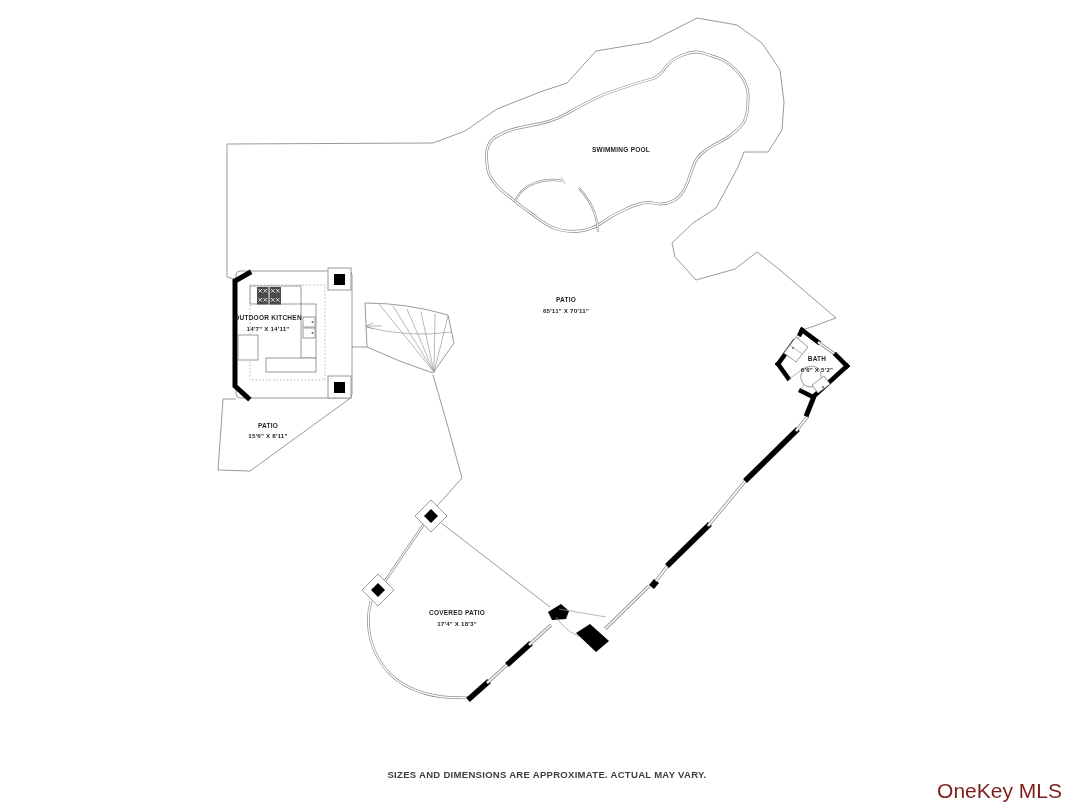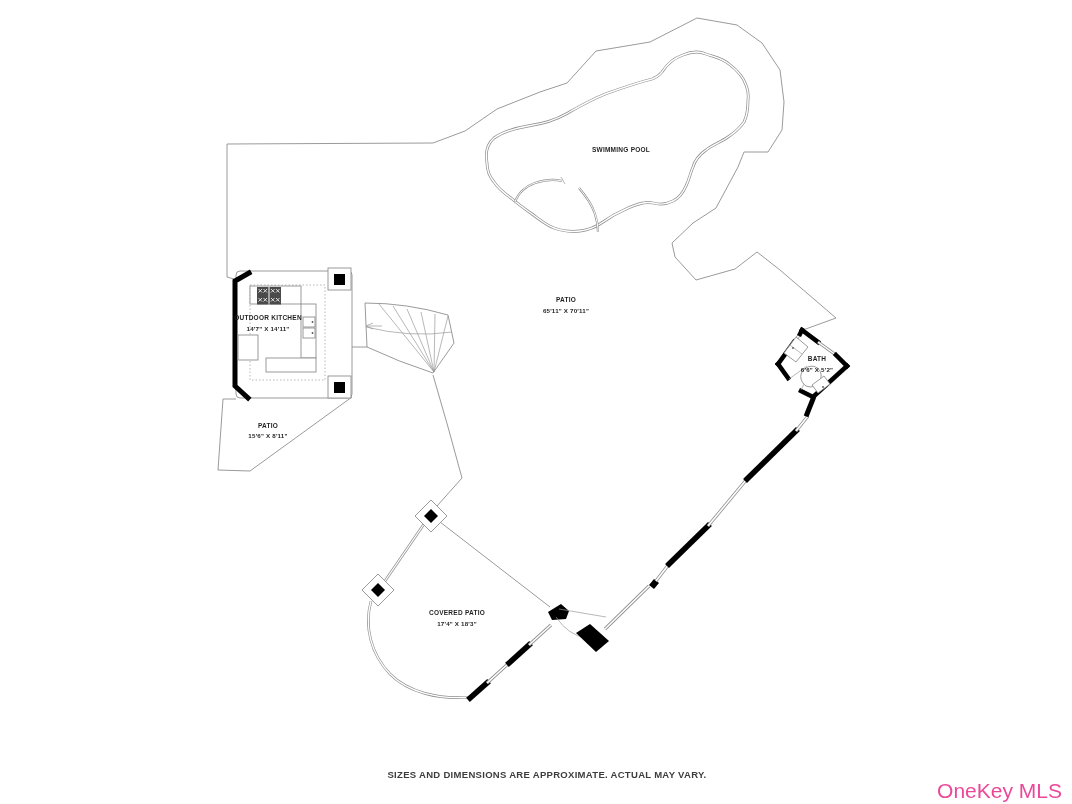--- a/index.html
+++ b/index.html
@@ -18,21 +18,21 @@
   .fixfill{fill:#ffffff;stroke:#8f8f8f;stroke-width:0.9;}
   .dot{fill:#555;}
   .lbl{font:bold 6.5px "Liberation Sans",sans-serif;fill:#1f1f1f;letter-spacing:.25px;text-anchor:middle;}
   .dim{font:bold 6.2px "Liberation Sans",sans-serif;fill:#1f1f1f;letter-spacing:.2px;text-anchor:middle;}
   .disclaimer{
     position:absolute;left:22px;right:0;top:769px;text-align:center;
     font:bold 9.5px "Liberation Sans",sans-serif;color:#3d3d3d;letter-spacing:.3px;
   }
   .watermark{
     position:absolute;right:10px;top:779px;
-    font:21px "Liberation Sans",sans-serif;color:#ec4899;
+    font:21px "Liberation Sans",sans-serif;color:#7f1d1d;
   }
 </style>
 </head>
 <body>
 
 <div class="canvas">
 <svg width="1072" height="804" viewBox="0 0 1072 804">
 
   <g>
     <path class="ln" d="

